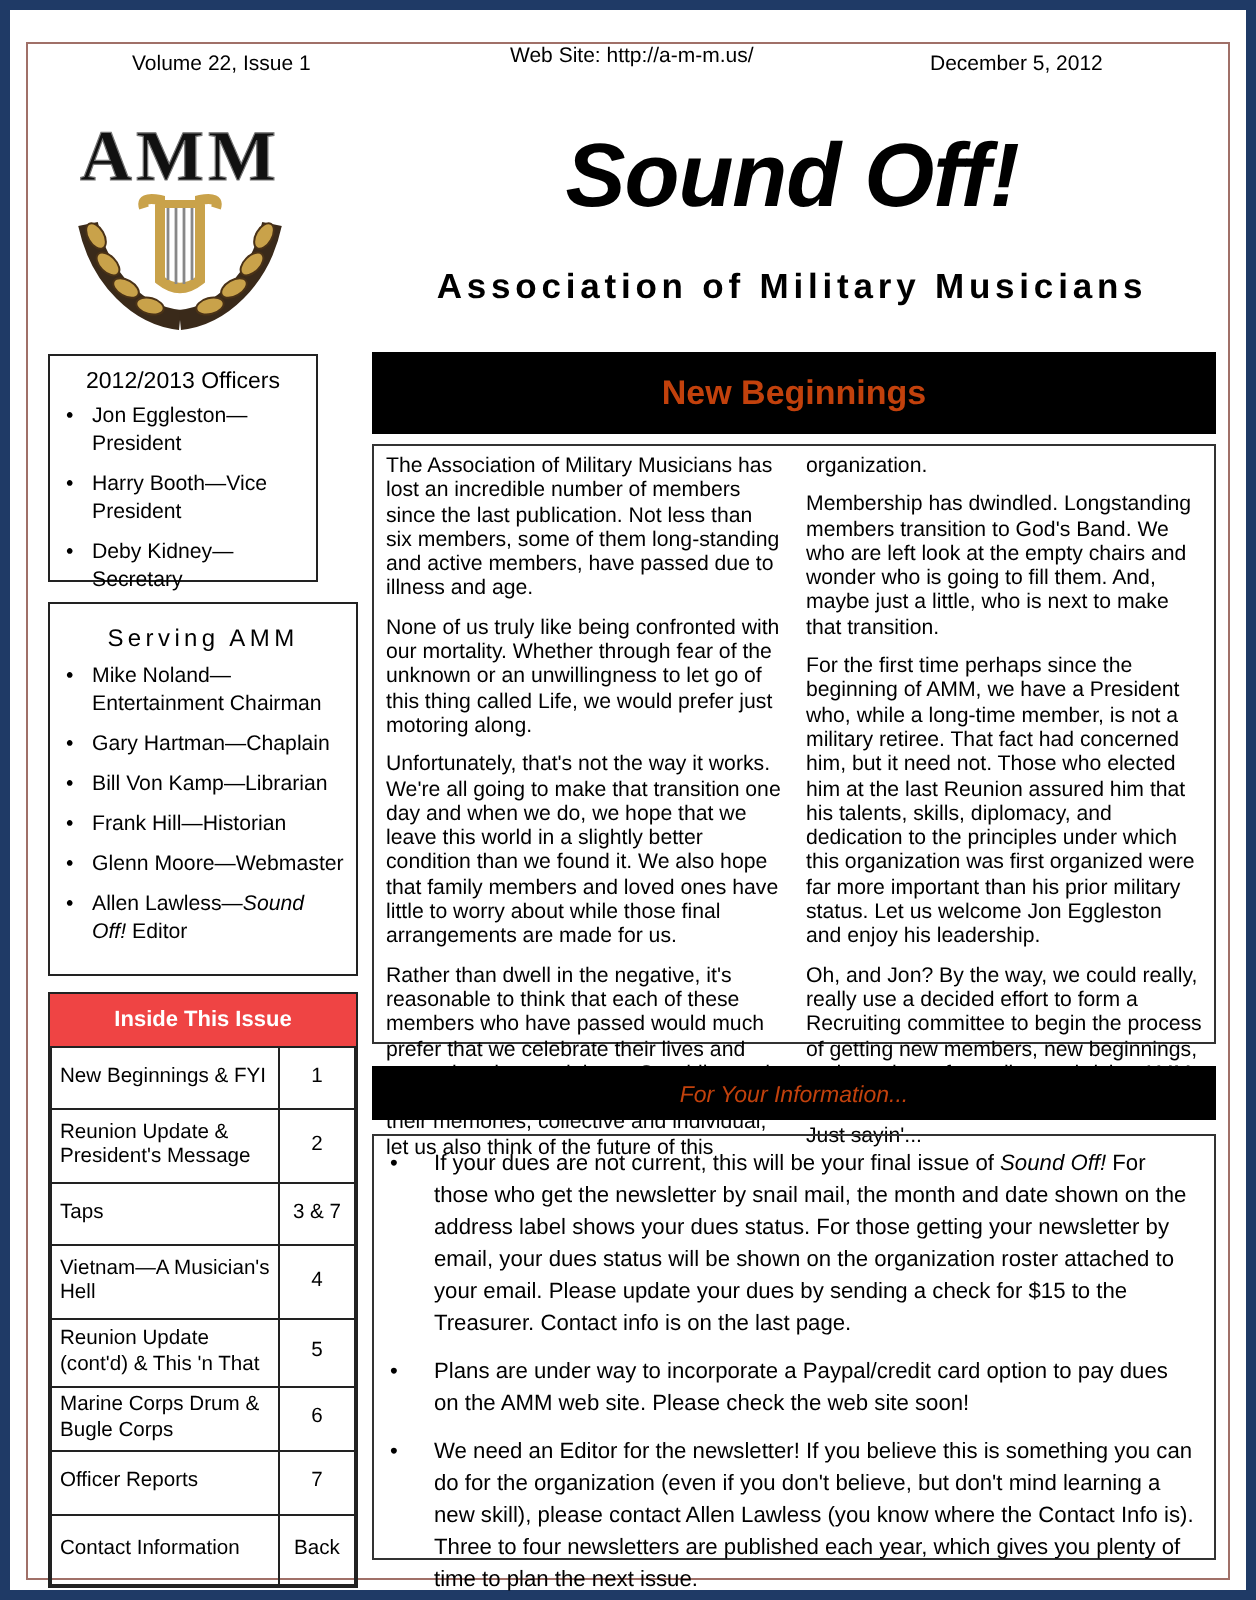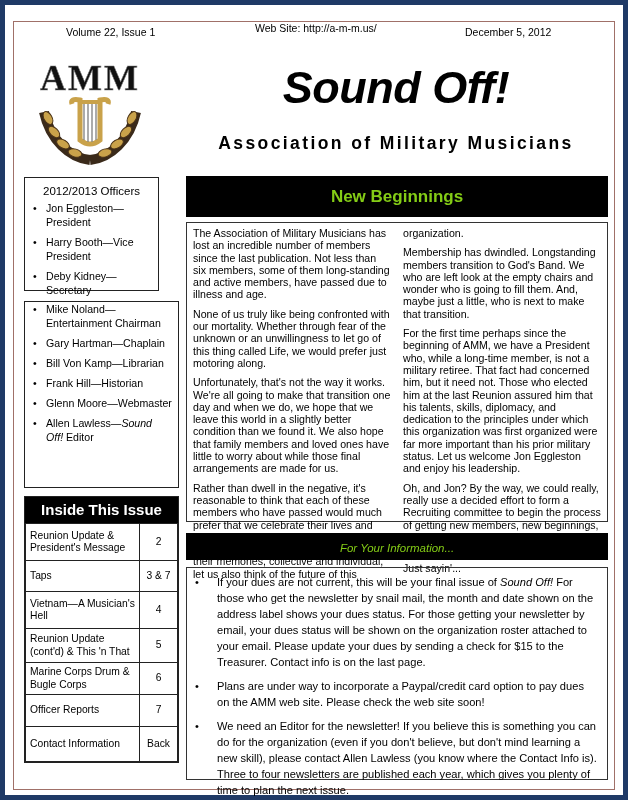--- a/index.html
+++ b/index.html
@@ -11,25 +11,25 @@
   .logo { position: absolute; left: 30px; top: 50px; width: 120px; height: 116px; }
   .title { position: absolute; left: 186px; width: 420px; top: 62px; text-align: center; font-size: 45px; font-weight: bold; font-style: italic; letter-spacing: -0.5px; }
   .subtitle { position: absolute; left: 176px; width: 440px; top: 133px; text-align: center; font-size: 17.5px; font-weight: bold; letter-spacing: 2.4px; }
   .box { position: absolute; border: 1.5px solid #222; background: #fff; }
   .box-title { text-align: center; font-size: 11.5px; margin-top: 7px; margin-bottom: 4px; }
   .spaced { letter-spacing: 2.2px; font-size: 12px; margin-top: 10px; margin-bottom: 5px; }
   ul.blist { list-style: none; padding-left: 8px; padding-right: 6px; }
   ul.blist li { position: relative; padding-left: 13px; font-size: 10.6px; line-height: 14px; margin-bottom: 6px; }
   ul.blist li::before { content: "•"; position: absolute; left: 0; top: 0; }
   .toc { position: absolute; left: 24px; top: 496px; width: 155px; border: 1.5px solid #222; }
-  .toc-head { background: #000000; color: #fff; text-align: center; font-size: 15px; font-weight: bold; height: 26px; line-height: 26px; }
+  .toc-head { background: #ef4444; color: #fff; text-align: center; font-size: 11px; font-weight: bold; height: 26px; line-height: 26px; }
   .toc table { width: 100%; border-collapse: collapse; }
   .toc td { border: 1px solid #222; font-size: 10.3px; padding: 0 4px; line-height: 12.5px; vertical-align: middle; }
   .toc td.pg { text-align: center; width: 38px; font-size: 10.3px; }
-  .bar { position: absolute; background: #000; color: #84cc16; text-align: center; }
+  .bar { position: absolute; background: #000; color: #c2410c; text-align: center; }
   .article { position: absolute; left: 186px; top: 222px; width: 422px; height: 300px; border: 1.5px solid #333; padding: 4px 6px; display: flex; gap: 12px; }
   .col { flex: 1; font-size: 10.6px; line-height: 12.3px; }
   .col p { margin-bottom: 7px; }
   .fyi { position: absolute; left: 186px; top: 567px; width: 422px; height: 213px; border: 1.5px solid #333; padding: 6px 8px 4px 6px; }
   .fyi ul { list-style: none; }
   .fyi li { position: relative; padding-left: 24px; font-size: 11.1px; line-height: 16px; margin-bottom: 8px; }
   .fyi li::before { content: "•"; position: absolute; left: 2px; top: 0; }
 </style>
 </head>
 <body>
@@ -74,34 +74,39 @@
   <div class="box-title">2012/2013 Officers</div>
   <ul class="blist">
     <li>Jon Eggleston—President</li>
     <li>Harry Booth—Vice President</li>
     <li>Deby Kidney—Secretary</li>
     <li>Allen Lawless—Treasurer</li>
   </ul>
 </div>
 
 <div class="box" style="left:24px; top:301px; width:155px; height:187px;">
+  <div class="box-title spaced">Serving AMM</div>
   <ul class="blist">
     <li>Mike Noland—Entertainment Chairman</li>
     <li>Gary Hartman—Chaplain</li>
     <li>Bill Von Kamp—Librarian</li>
     <li>Frank Hill—Historian</li>
     <li>Glenn Moore—Webmaster</li>
     <li><span>Allen Lawless—</span><i>Sound Off!</i><span> Editor</span></li>
   </ul>
 </div>
 
 <div class="toc">
   <div class="toc-head">Inside This Issue</div>
   <table>
     <tbody>
+        <tr style="height:31px;">
+          <td>New Beginnings &amp; FYI</td>
+          <td class="pg">1</td>
+        </tr>
     <tr style="height:37px;">
           <td>Reunion Update &amp; President's Message</td>
           <td class="pg">2</td>
         </tr>
     <tr style="height:31px;">
           <td>Taps</td>
           <td class="pg">3 &amp; 7</td>
         </tr>
     <tr style="height:37px;">
           <td>Vietnam—A Musician's Hell</td>

